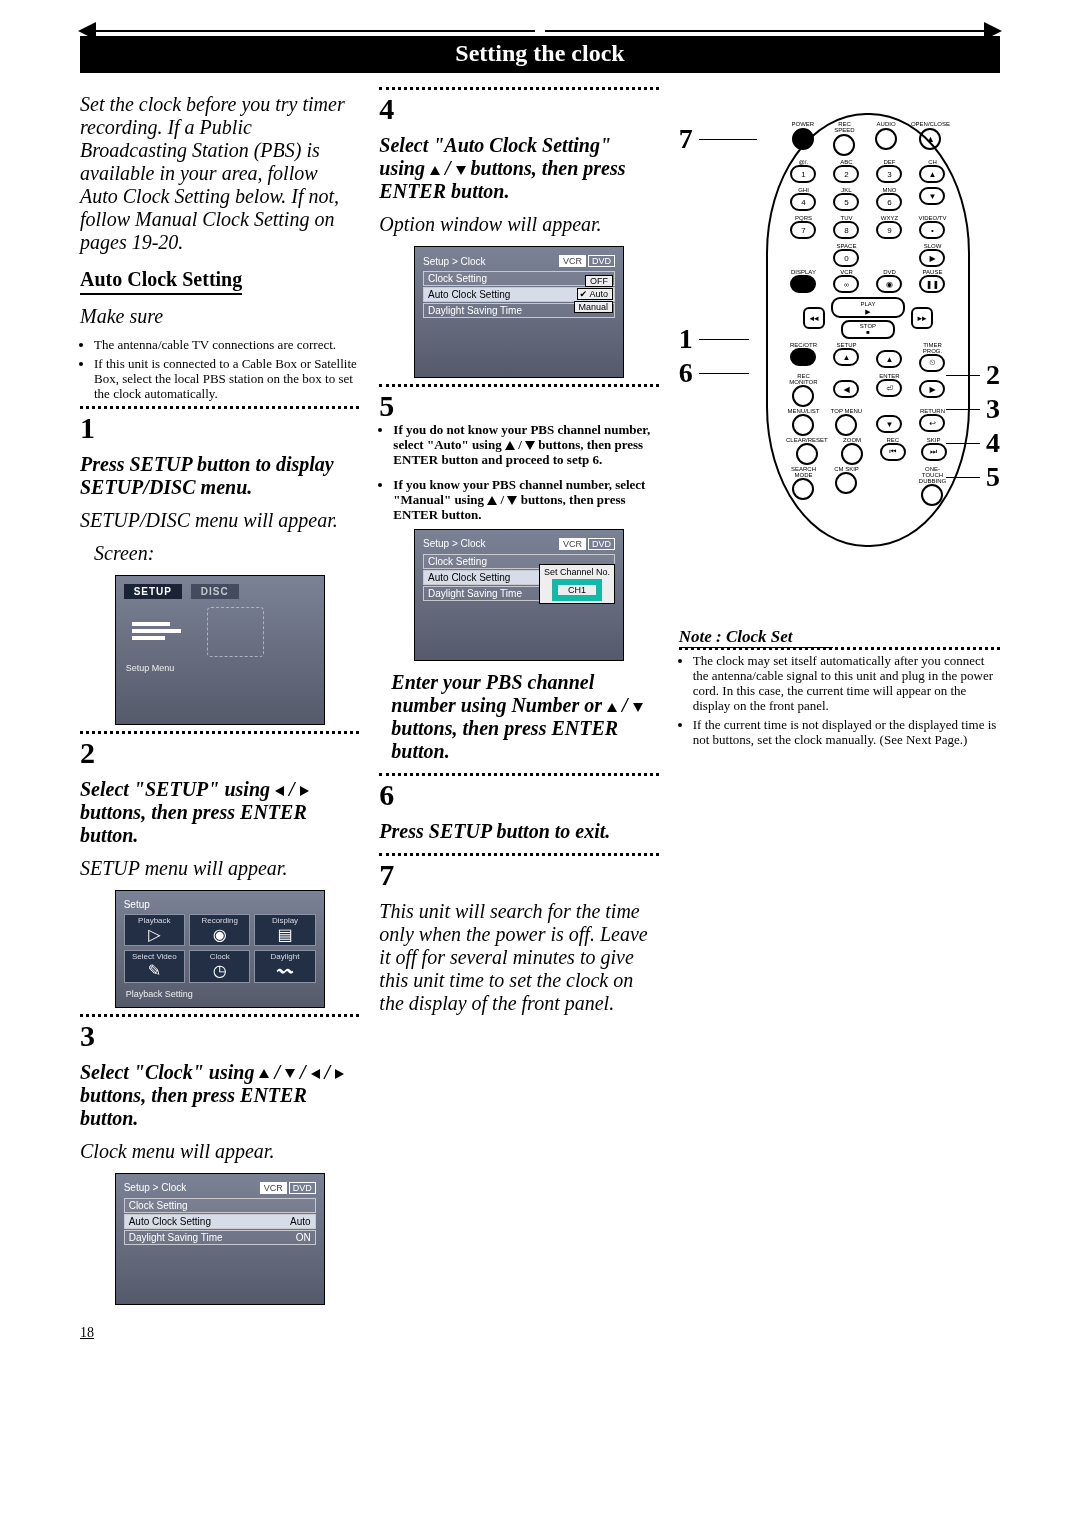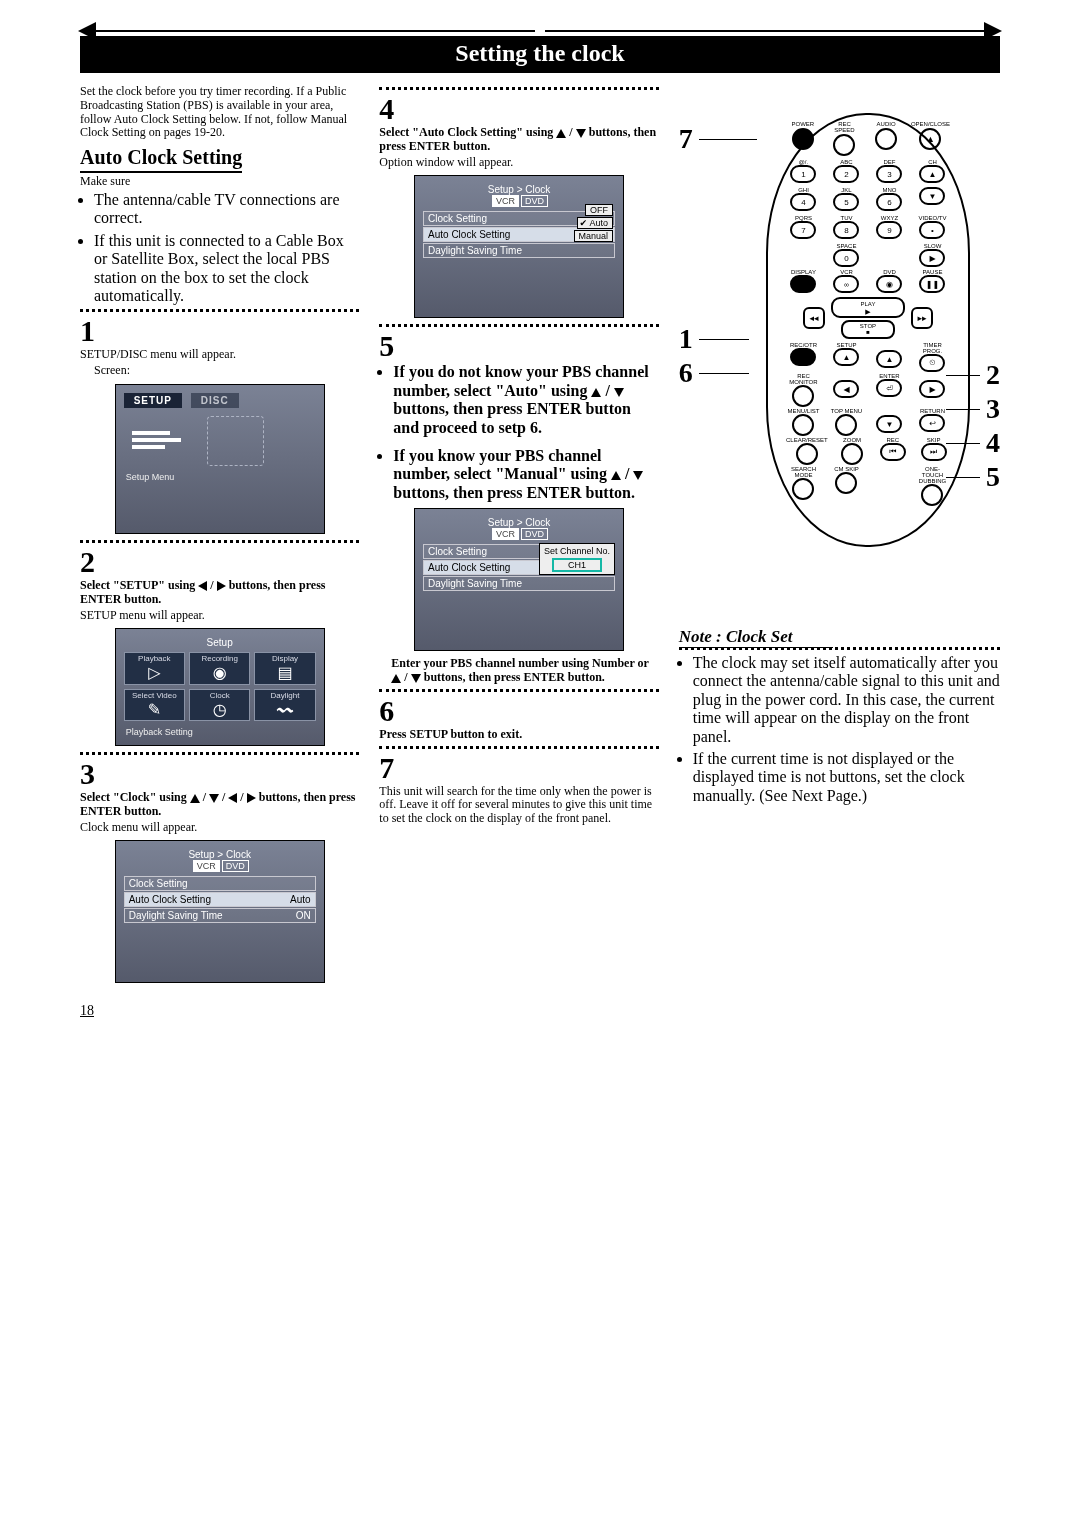--- a/index.html
+++ b/index.html
@@ -58,57 +58,56 @@
   .columns {
     display: flex;
     gap: 20px;
     margin-top: 10px;
   }
   .col {
     flex: 1;
     min-width: 0;
   }
   .col.col3 { flex: 1.15; }
-  p, div.ptext { margin: 2px 0; font-size: 12px; line-height: 1.15; }
+  p, div.ptext { margin: 10px 0; font-size: 20px; line-height: 1.15; font-style: italic; }
   .heading {
     font-weight: bold;
     font-size: 20px;
     border-bottom: 2px solid #000;
     display: inline-block;
     padding-bottom: 2px;
     margin-top: 4px;
   }
   .dotted-div {
     border-top: 3px dotted #000;
     margin: 4px 0;
   }
   .step-num {
     font-size: 30px;
     font-weight: bold;
     margin: 0;
     line-height: 1;
   }
   .bold { font-weight: bold; }
   ul.bul { padding-left: 14px; margin: 2px 0; }
-  ul.bul li { margin-bottom: 4px; font-size: 16px; line-height:1.15;}
+  ul.bul li { margin-bottom: 4px; font-size: 13px; line-height:1.15;}
   .osd {
     width: 210px;
     margin: 6px auto;
     background: linear-gradient(#7b8295,#555a6b);
     border: 1px solid #000;
     color: #fff;
     font-family: Arial, sans-serif;
     font-size: 10px;
     padding: 8px;
     box-sizing: border-box;
   }
   .osd .crumb {
     display:flex;justify-content:space-between;align-items:center;
     margin-bottom:4px;
-    flex-direction:column;
   }
   .osd .badges span {
     display:inline-block;padding:0 3px;border:1px solid #fff;
     font-size:9px;margin-left:2px;color:#fff;
   }
   .osd .badges span.on {background:#fff;color:#444;}
   .osd .row {
     border:1px solid #c8c8d0;padding:1px 4px;margin-bottom:1px;
     background:rgba(255,255,255,0.05);
     display:flex;justify-content:space-between;align-items:center;
@@ -193,20 +192,21 @@
 
       <div><span class="heading">Auto Clock Setting</span></div>
       <p>Make sure</p>
       <ul class="bul">
         <li>The antenna/cable TV connections are correct.</li>
         <li>If this unit is connected to a Cable Box or Satellite Box, select the local PBS station on the box to set the clock automatically.</li>
       </ul>
 
       <div class="dotted-div"></div>
       <div class="step-num">1</div>
+      <p class="bold">Press SETUP button to display SETUP/DISC menu.</p>
       <p>SETUP/DISC menu will appear.</p>
       <p style="margin-left:14px">Screen:</p>
 
       <div class="osd" style="height:150px">
         <div class="osd-tabs">
           <span>SETUP</span>
           <span class="off">DISC</span>
         </div>
         <div style="display:flex;gap:20px;margin-top:8px;padding:0 8px">
           <div style="width:55px;height:48px;border:0;display:flex;flex-direction:column;justify-content:center;gap:3px">
@@ -320,21 +320,21 @@
             <span>Clock Setting</span>
           </div>
         <div class="row sel">
             <span>Auto Clock Setting</span>
           </div>
         <div class="row">
             <span>Daylight Saving Time</span>
           </div>
         <div style="position:absolute;right:8px;top:34px;background:#eee;color:#000;border:1px solid #000;padding:2px 4px;font-size:9px;text-align:center">
           <div>Set Channel No.</div>
-          <div style="border:2px solid #14b8a6;margin:2px 8px 0 8px">CH1</div>
+          <div style="border:6px solid #14b8a6;margin:2px 8px 0 8px">CH1</div>
         </div>
         <div class="sp"></div>
       </div>
 
       <p class="bold" style="margin-left:12px">
         <span>Enter your PBS channel number using Number or </span><span class="tri u"></span> / <span class="tri d"></span><span> buttons, then press ENTER button.</span>
       </p>
 
       <div class="dotted-div"></div>
       <div class="step-num">6</div>

